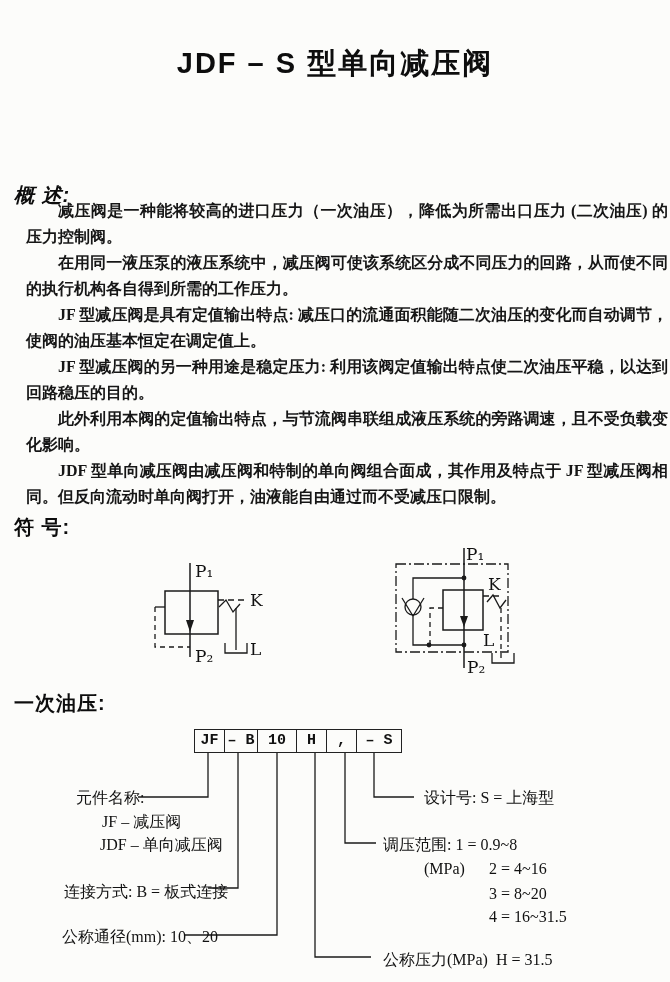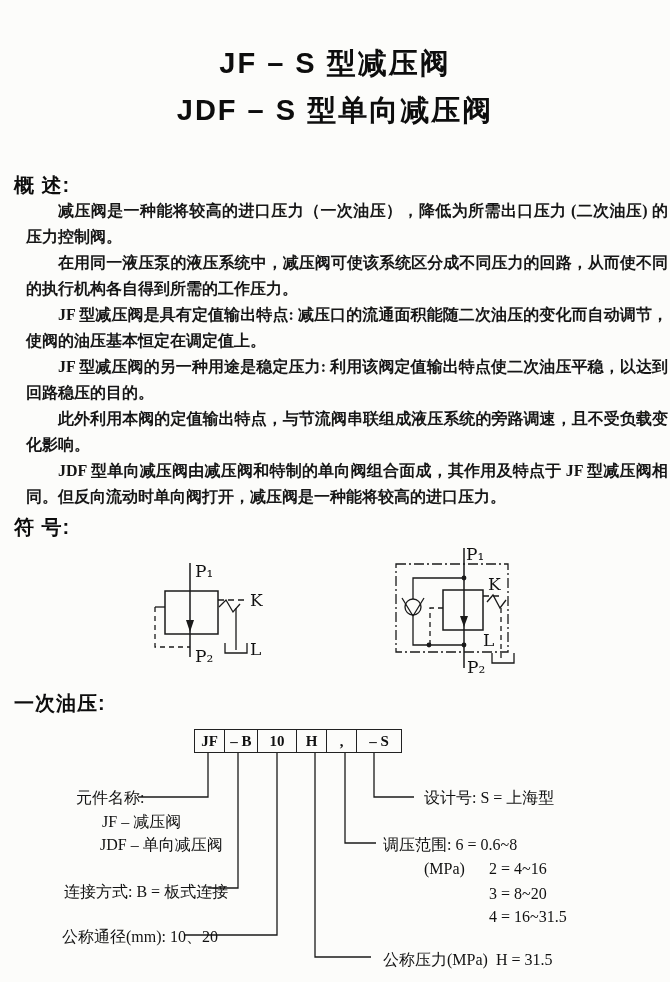--- a/index.html
+++ b/index.html
@@ -6,64 +6,63 @@
   .page{
     position:relative;width:670px;height:982px;background:#fcfcfa;
     margin:0 auto;overflow:hidden;color:#161616;
     font-family:"Liberation Serif", serif;
   }
   .title-block{position:absolute;top:40px;left:0;width:670px;text-align:center;}
   .title-line{font-family:"Liberation Sans", sans-serif;font-weight:700;
     font-size:29px;line-height:47px;letter-spacing:2px;color:#0d0d0d;}
   .sec-heading{position:absolute;font-family:"Liberation Sans", sans-serif;
     font-weight:700;font-size:20px;letter-spacing:1px;color:#0d0d0d;}
-  .ov-heading{top:172px;left:14px;}
+  .ov-heading{top:182px;left:14px;font-style:italic;}
   .sym-heading{top:514px;left:14px;}
   .model-heading{top:690px;left:14px;}
   .paragraphs{position:absolute;top:198px;left:26px;width:642px;
     font-size:16px;line-height:26px;text-align:justify;font-weight:bold;}
   .paragraphs p{margin:0;text-indent:2em;}
   .diagram{position:absolute;}
   .d1{left:143px;top:550px;}
   .d2{left:388px;top:540px;}
   svg .ln{stroke:#1a1a1a;stroke-width:1.5;fill:none;}
   svg .thin{stroke:#1a1a1a;stroke-width:1.3;fill:none;}
   svg .dash{stroke-dasharray:5 4;}
   svg .kdash{stroke-dasharray:6 4;}
   svg .dashdot{stroke-dasharray:10 3 2 3;}
   svg text{font-family:"DejaVu Serif", serif;font-size:17px;fill:#111;}
   .model-area{position:absolute;top:725px;left:0;width:670px;height:257px;}
   .leader-svg{position:absolute;left:0;top:0;}
   .code-box{position:absolute;left:194px;top:4px;display:flex;
     border:1.5px solid #222;background:#fcfcfa;}
   .code-cell{height:22px;line-height:22px;text-align:center;
-    font-family:Liberation Serif, serif;font-size:15px;font-weight:700;color:#111;}
+    font-family:Liberation Mono, monospace;font-size:15px;font-weight:700;color:#111;}
   .code-cell + .code-cell{border-left:1.3px solid #222;}
   .m-label{position:absolute;font-size:16px;color:#111;white-space:pre;
     font-family:"Liberation Serif", serif;}
 </style>
 </head>
 <body>
 
 <div class="page">
 
   <div class="title-block">
-    <div class="title-line">JF – S 型减压阀</div>
     <div class="title-line">JDF – S 型单向减压阀</div>
   </div>
 
   <div class="sec-heading ov-heading">概 述:</div>
 
   <div class="paragraphs">
     <p>减压阀是一种能将较高的进口压力（一次油压），降低为所需出口压力 (二次油压) 的压力控制阀。</p>
     <p>在用同一液压泵的液压系统中，减压阀可使该系统区分成不同压力的回路，从而使不同的执行机构各自得到所需的工作压力。</p>
     <p>JF 型减压阀是具有定值输出特点: 减压口的流通面积能随二次油压的变化而自动调节，使阀的油压基本恒定在调定值上。</p>
     <p>JF 型减压阀的另一种用途是稳定压力: 利用该阀定值输出特点使二次油压平稳，以达到回路稳压的目的。</p>
     <p>此外利用本阀的定值输出特点，与节流阀串联组成液压系统的旁路调速，且不受负载变化影响。</p>
-    <p>JDF 型单向减压阀由减压阀和特制的单向阀组合面成，其作用及特点于 JF 型减压阀相同。但反向流动时单向阀打开，减压阀是一种能将较高的进口压力。</p>
+    <p>JDF 型单向减压阀由减压阀和特制的单向阀组合面成，其作用及特点于 JF 型减压阀相同。但反向流动时单向阀打开，油液能自由通过而不受减压口限制。</p>
   </div>
 
   <div class="sec-heading sym-heading">符 号:</div>
 
   <svg class="diagram d1" width="135" height="130" viewBox="0 0 135 130">
     <path class="ln" d="M47,13 V107"></path>
     <rect class="ln" x="22" y="41" width="53" height="43"></rect>
     <polygon points="43,70 51,70 47,82" fill="#1a1a1a"></polygon>
     <path class="thin kdash" d="M75,50 H103"></path>
     <polyline class="thin" points="76,57 83,50 90,62 97,54"></polyline>
@@ -119,21 +118,21 @@
       <div class="code-cell" style="width:29px">,</div>
       <div class="code-cell" style="width:44px">– S</div>
     </div>
 
     <span class="m-label" style="left:76px;top:63px">元件名称:</span>
     <span class="m-label" style="left:102px;top:87px">JF – 减压阀</span>
     <span class="m-label" style="left:100px;top:110px">JDF – 单向减压阀</span>
     <span class="m-label" style="left:64px;top:157px">连接方式: B = 板式连接</span>
     <span class="m-label" style="left:62px;top:202px">公称通径(mm): 10、20</span>
     <span class="m-label" style="left:383px;top:225px">公称压力(MPa)  H = 31.5</span>
-    <span class="m-label" style="left:383px;top:110px">调压范围: 6 = 0.6~8</span>
+    <span class="m-label" style="left:383px;top:110px">调压范围: 1 = 0.9~8</span>
     <span class="m-label" style="left:424px;top:135px">(MPa)</span>
     <span class="m-label" style="left:489px;top:135px">2 = 4~16</span>
     <span class="m-label" style="left:489px;top:160px">3 = 8~20</span>
     <span class="m-label" style="left:489px;top:183px">4 = 16~31.5</span>
     <span class="m-label" style="left:424px;top:63px">设计号: S = 上海型</span>
   </div>
 
 </div>
 
 </body></html>

